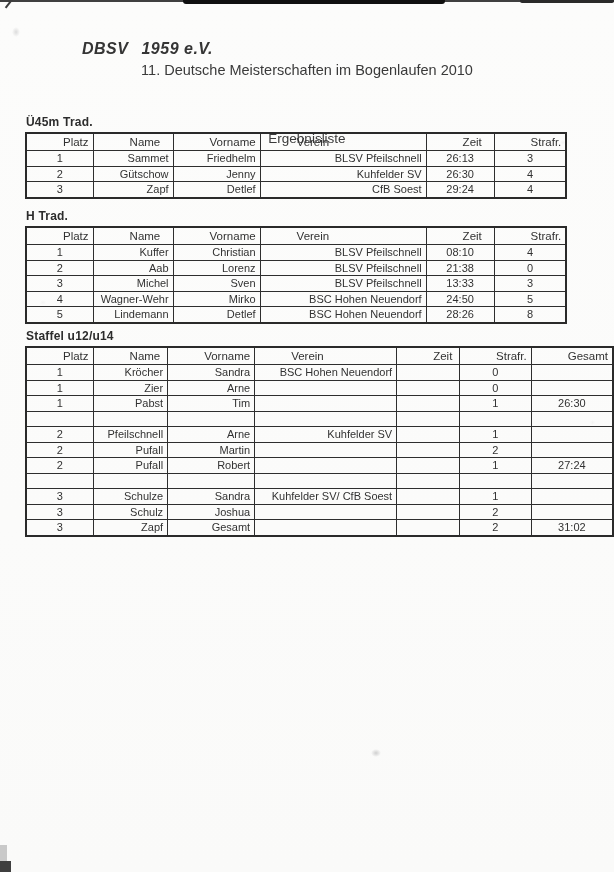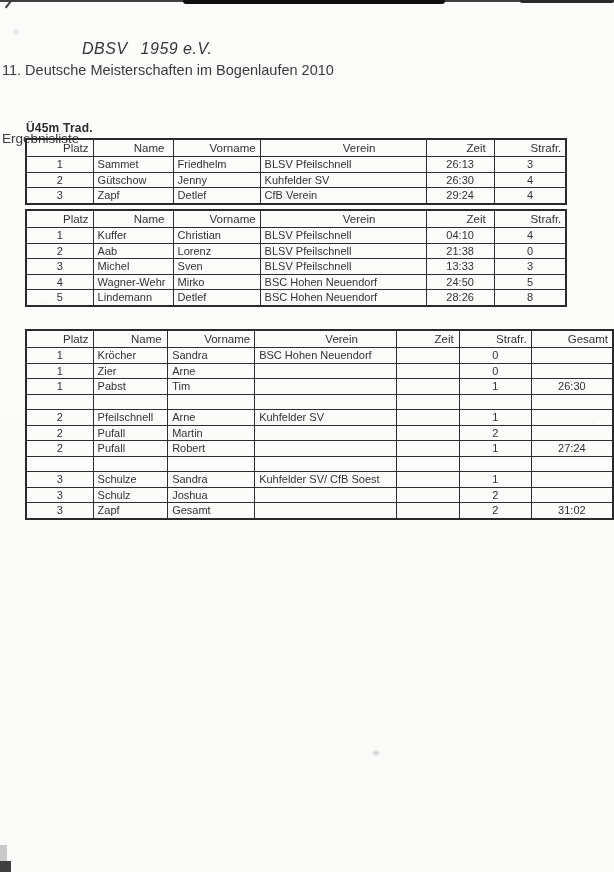--- a/index.html
+++ b/index.html
@@ -23,42 +23,42 @@
   .art-speck{position:absolute;top:749px;left:371px;width:10px;height:8px;background:radial-gradient(closest-side,#cfcfcf,transparent);border-radius:50%;}
   .art-bl-light{position:absolute;top:845px;left:0;width:7px;height:19px;background:#c9c9c9;}
   .art-bl-dark{position:absolute;top:861px;left:0;width:11px;height:11px;background:#3f3f3f;}
   .art-grain{position:absolute;inset:0;pointer-events:none;
     background:
       radial-gradient(closest-side,rgba(0,0,0,.03),transparent) 40px 300px/6px 5px no-repeat,
       radial-gradient(closest-side,rgba(0,0,0,.04),transparent) 560px 140px/6px 5px no-repeat,
       radial-gradient(closest-side,rgba(0,0,0,.03),transparent) 590px 420px/5px 5px no-repeat;
   }
   
-  .org-line{position:absolute;top:40px;left:82px;font-size:16px;font-weight:normal;font-style:italic;color:#353535;letter-spacing:.5px;white-space:nowrap;}
+  .org-line{position:absolute;top:40px;left:82px;font-size:16px;font-weight:bold;font-style:italic;color:#353535;letter-spacing:.5px;white-space:nowrap;}
   .org-line .gap{display:inline-block;width:13px;}
-  .cline{position:absolute;left:2px;width:598px;text-align:left;color:#3a3a3a;}
+  .cline{position:absolute;left:8px;width:598px;text-align:center;color:#3a3a3a;}
   .c-title{top:62px;font-size:14.5px;}
   .c-date{top:84px;font-size:14px;}
   .c-sub{top:105px;font-size:13.5px;margin-top:26px;}
   
   .sec{position:absolute;left:25px;}
-  .sec-1{top:121px;}
+  .sec-1{top:115px;}
   .sec-2{top:209px;}
   .sec-3{top:329px;}
   .sec-label{font-size:12px;font-weight:bold;color:#2c2c2c;margin:0 0 3px 1px;letter-spacing:.2px;}
   table.results{border-collapse:collapse;table-layout:fixed;background:transparent;}
   table.results th,table.results td{
     border:1px solid #2e2e2e;
     font-size:11px;color:#323232;
     padding:0 4px;overflow:hidden;white-space:nowrap;
   }
   table.results{border:2px solid #2a2a2a;}
-  table.results th{height:16px;font-weight:normal;text-align:center;font-size:11.5px;padding-left:36px;}
+  table.results th{height:16px;font-weight:normal;text-align:left;font-size:11.5px;padding-left:36px;}
   table.results td{height:14.5px;}
-  td.al{text-align:left;} td.ac{text-align:center;}
+  td.al{text-align:right;} td.ac{text-align:center;}
 </style>
 </head>
 <body>
 
 <div class="page">
 
   <div class="art-topline"></div>
   <div class="art-topline-thick"></div>
   <div class="art-topline-right"></div>
   <div class="art-corner"></div>
@@ -107,29 +107,30 @@
             <td class="al">Gütschow</td>
             <td class="al">Jenny</td>
             <td class="al">Kuhfelder SV</td>
             <td class="ac">26:30</td>
             <td class="ac">4</td>
           </tr>
           <tr>
             <td class="ac">3</td>
             <td class="al">Zapf</td>
             <td class="al">Detlef</td>
-            <td class="al">CfB Verein</td>
+            <td class="al">CfB Soest</td>
             <td class="ac">29:24</td>
             <td class="ac">4</td>
           </tr>
         </tbody>
       </table>
   </div>
 
   <div class="sec sec-2">
+    <div class="sec-label">H Trad.</div>
     <table class="results">
         <colgroup>
           <col style="width: 43px;">
           <col style="width: 80px;">
           <col style="width: 85px;">
           <col style="width: 166px;">
           <col style="width: 68px;">
           <col style="width: 46px;">
         </colgroup>
         <thead>
@@ -141,21 +142,21 @@
             <th>Zeit</th>
             <th>Strafr.</th>
           </tr>
         </thead>
         <tbody>
           <tr>
             <td class="ac">1</td>
             <td class="al">Kuffer</td>
             <td class="al">Christian</td>
             <td class="al">BLSV Pfeilschnell</td>
-            <td class="ac">04:10</td>
+            <td class="ac">08:10</td>
             <td class="ac">4</td>
           </tr>
           <tr>
             <td class="ac">2</td>
             <td class="al">Aab</td>
             <td class="al">Lorenz</td>
             <td class="al">BLSV Pfeilschnell</td>
             <td class="ac">21:38</td>
             <td class="ac">0</td>
           </tr>
@@ -181,20 +182,21 @@
             <td class="al">Detlef</td>
             <td class="al">BSC Hohen Neuendorf</td>
             <td class="ac">28:26</td>
             <td class="ac">8</td>
           </tr>
         </tbody>
       </table>
   </div>
 
   <div class="sec sec-3">
+    <div class="sec-label">Staffel u12/u14</div>
     <table class="results">
         <colgroup>
           <col style="width: 43px;">
           <col style="width: 80px;">
           <col style="width: 85px;">
           <col style="width: 166px;">
           <col style="width: 68px;">
           <col style="width: 41px;">
           <col style="width: 60px;">
         </colgroup>

